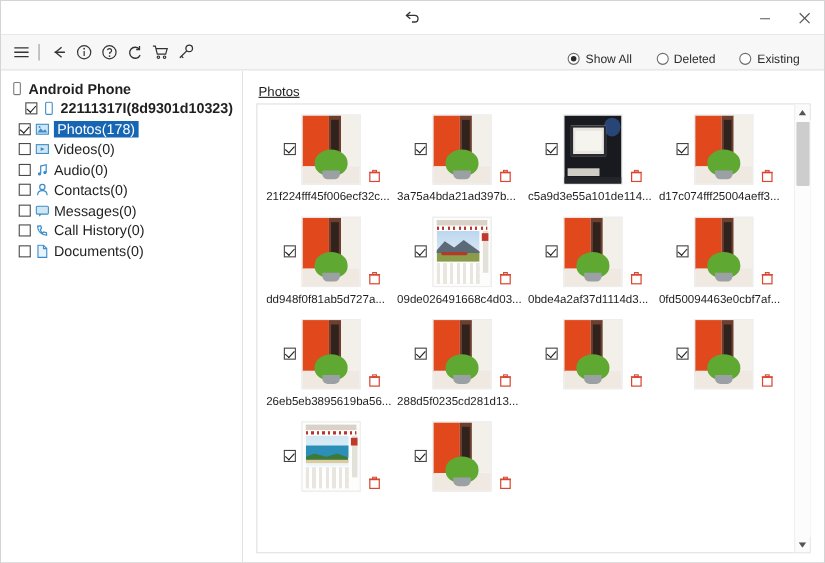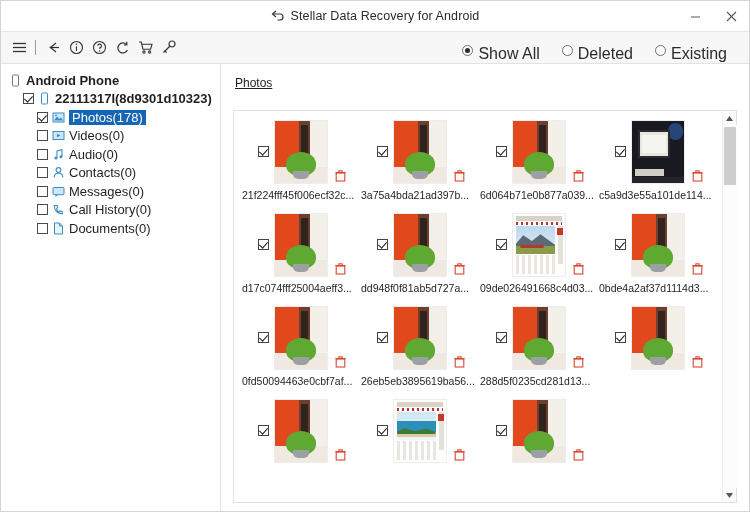--- a/index.html
+++ b/index.html
@@ -36,21 +36,21 @@
     height:31px;min-height:31px;background:#f7f7f7;border-bottom:1px solid #e2e2e2;
     display:flex;align-items:center;padding:0 8px;position:relative;
   }
   .tb-icons{display:flex;align-items:center;gap:2px;}
   .tb-icon{
     width:21px;height:22px;display:flex;align-items:center;justify-content:center;
     color:#3a3a3a;
   }
   .tb-sep{width:1px;height:15px;background:#9a9a9a;margin:0 5px 0 3px;}
   .radios{margin-left:auto;display:flex;align-items:center;gap:22px;padding-right:14px;}
-  .radio{display:flex;gap:5px;font-size:16px;color:#2b2b2b;margin-top:12px;}
+  .radio{display:flex;align-items:center;gap:5px;font-size:11px;color:#2b2b2b;margin-top:12px;}
   .radio .dot{
     width:11px;height:11px;border:1px solid #6d6d6d;border-radius:50%;
     background:#fff;box-sizing:border-box;position:relative;
   }
   .radio.sel .dot:after{
     content:"";position:absolute;left:2px;top:2px;width:5px;height:5px;
     border-radius:50%;background:#2b2b2b;
   }
   
   .content{flex:1;display:flex;min-height:0;background:#fff;}
@@ -58,35 +58,35 @@
   .sidebar{
     width:220px;min-width:220px;background:#fff;border-right:1px solid #e2e2e2;
     padding:8px 0 0 0;box-sizing:border-box;overflow:hidden;
   }
   .tree-row{
     display:flex;align-items:center;height:16px;margin-bottom:2.5px;
     font-size:13px;color:#1f1f1f;white-space:nowrap;
   }
   .tree-row.root{padding-left:8px;font-weight:bold;}
   .tree-row.lvl1{padding-left:22px;font-weight:bold;text-align:center;}
-  .tree-row.lvl2{padding-left:36px;}
+  .tree-row.lvl2{padding-left:16px;}
   .cb{
     width:11px;height:11px;border:1px solid #4a4a4a;background:#fff;box-sizing:border-box;
     margin-right:4px;position:relative;flex:0 0 auto;
   }
   .cb.checked:after{
     content:"";position:absolute;left:2px;top:0px;width:4px;height:7px;
     border:solid #1f1f1f;border-width:0 1.4px 1.4px 0;transform:rotate(42deg);
   }
   .ticon{width:13px;height:13px;margin-right:4px;flex:0 0 auto;display:block;}
   .tree-label{line-height:13px;}
   .tree-row.selected .tree-label{background:#1666b4;color:#fff;padding:1px 3px;}
   
   .main{flex:1;display:flex;flex-direction:column;min-width:0;background:#fff;padding:10px 12px 8px 12px;box-sizing:border-box;}
-  .panel-title{font-size:12px;color:#1f1f1f;margin:2px 0 20px 2px;text-decoration:underline;}
+  .panel-title{font-size:12px;color:#1f1f1f;margin:2px 0 4px 2px;text-decoration:underline;}
   .grid-wrap{
     flex:1;border:1px solid #e0e0e0;background:#fff;position:relative;min-height:0;
     display:flex;
   }
   .grid{
     flex:1;padding:8px 4px 4px 8px;box-sizing:border-box;overflow:hidden;
     display:grid;grid-template-columns:repeat(4,1fr);
     grid-auto-rows:93px;align-content:start;
   }
   .cell{display:flex;flex-direction:column;align-items:flex-start;position:relative;}
@@ -176,21 +176,20 @@
 <div class="app">
 
   <div class="titlebar">
     <div class="titlebar-center">
       <span class="title-logo">
         <svg width="14" height="12" viewBox="0 0 14 12">
             <path d="M5 1 L1.5 4 L5 7" fill="none" stroke="#333" stroke-width="1.2"></path>
             <path d="M1.8 4 H9 a3 3 0 0 1 0 6 H6.5" fill="none" stroke="#333" stroke-width="1.2"></path>
           </svg>
       </span>
-      <span class="title-text">Stellar Data Recovery for Android</span>
     </div>
     <div class="win-controls">
       <div class="win-btn min">
         <svg width="11" height="11" viewBox="0 0 11 11">
             <line x1="1" y1="6" x2="10" y2="6" stroke="#555" stroke-width="1"></line>
           </svg>
       </div>
       <div class="win-btn close">
         <svg width="11" height="11" viewBox="0 0 11 11">
             <line x1="1" y1="1" x2="10" y2="10" stroke="currentColor" stroke-width="1.1"></line>
@@ -394,42 +393,20 @@
                   </div>
                 </div>
                 <span class="cell-check"></span>
                 <svg class="trash" viewBox="0 0 11 12">
                   <rect x="1.2" y="3" width="8.6" height="8" fill="none" stroke="#d9452f" stroke-width="1.1"></rect>
                   <line x1="0.4" y1="2.6" x2="10.6" y2="2.6" stroke="#d9452f" stroke-width="1.1"></line>
                   <rect x="3.8" y="0.8" width="3.4" height="1.6" fill="none" stroke="#d9452f" stroke-width="1"></rect>
                 </svg>
               </div>
               <div class="fname">3a75a4bda21ad397b...</div>
-            </div>
-            <div class="cell">
-              <div class="thumb-box">
-                <div class="thumb">
-                  <div class="art art-room">
-                    <div class="wall"></div>
-                    <div class="wall2"></div>
-                    <div class="door"></div>
-                    <div class="dark"></div>
-                    <div class="floor"></div>
-                    <div class="plant"></div>
-                    <div class="pot"></div>
-                  </div>
-                </div>
-                <span class="cell-check"></span>
-                <svg class="trash" viewBox="0 0 11 12">
-                  <rect x="1.2" y="3" width="8.6" height="8" fill="none" stroke="#d9452f" stroke-width="1.1"></rect>
-                  <line x1="0.4" y1="2.6" x2="10.6" y2="2.6" stroke="#d9452f" stroke-width="1.1"></line>
-                  <rect x="3.8" y="0.8" width="3.4" height="1.6" fill="none" stroke="#d9452f" stroke-width="1"></rect>
-                </svg>
-              </div>
-              <div class="fname">6d064b71e0b877a039...</div>
             </div>
             <div class="cell">
               <div class="thumb-box">
                 <div class="thumb">
                   <div class="art art-desk">
                     <div class="glow"></div>
                     <div class="mon"></div>
                     <div class="monin"></div>
                     <div class="kb"></div>
                     <div class="deskedge"></div>

